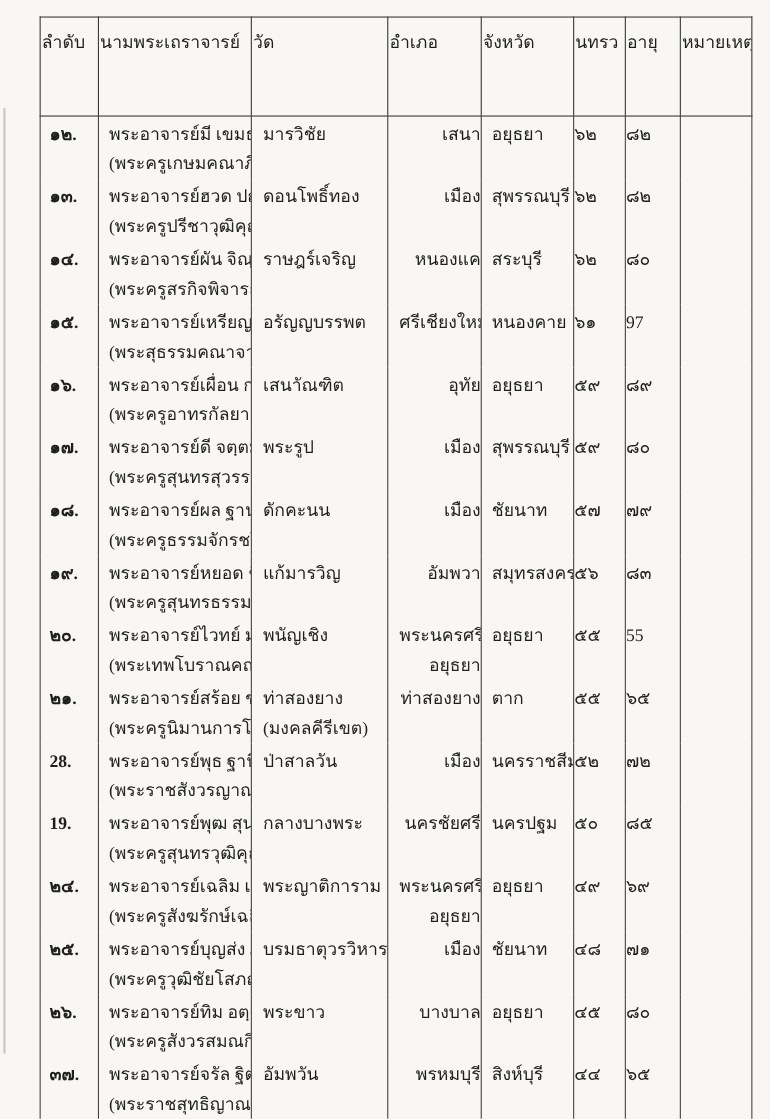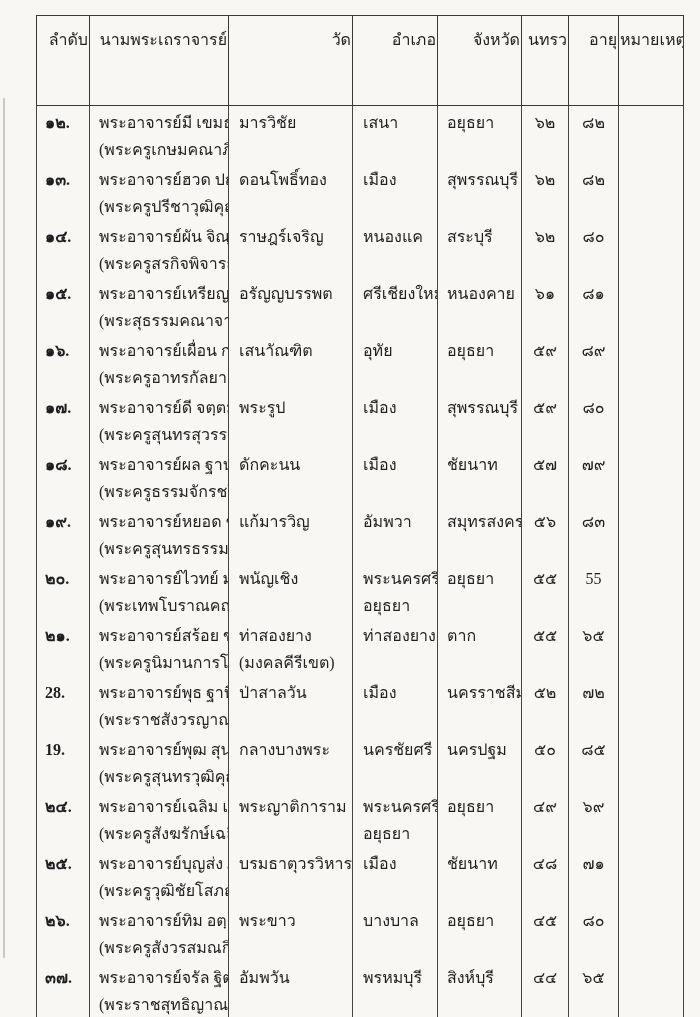--- a/index.html
+++ b/index.html
@@ -14,36 +14,36 @@
   .scan-edge{position:absolute;left:3px;top:98px;width:2px;height:860px;background:rgba(80,78,74,.28);border-radius:1px;}
   table.monk-table{
     position:absolute;left:36px;top:15px;
     width:647px;border-collapse:collapse;table-layout:fixed;
     background:transparent;
   }
   .monk-table th{
     border:1.6px solid #3a3a38;
     font-weight:normal;font-size:16px;line-height:20px;
     height:75px;vertical-align:top;padding:14px 1px 0 1px;
-    text-align:right;white-space:nowrap;overflow:hidden;
+    text-align:left;white-space:nowrap;overflow:hidden;
   }
   .monk-table tbody td{
     border-left:1.4px solid #45443f;
     border-right:1.4px solid #45443f;
     vertical-align:top;padding:0;
     font-size:16px;
   }
   .monk-table tr.entry{height:56px;}
   .monk-table tbody tr.entry:last-child td{border-bottom:2px solid #323230;}
   .monk-table td.c-no{padding:3px 0 0 8px;font-weight:bold;}
   .monk-table td.c-name{padding:3px 0 0 9px;}
   .monk-table td.c-temple{padding:3px 0 0 10px;}
-  .monk-table td.c-district{padding:3px 0 0 10px;}
+  .monk-table td.c-district{padding:3px 0 0 10px;text-align:right;}
   .monk-table td.c-province{padding:3px 0 0 9px;}
-  .monk-table td.c-pansa,.monk-table td.c-age{padding:3px 0 0 0;text-align:center;}
+  .monk-table td.c-pansa,.monk-table td.c-age{padding:3px 0 0 0;}
   .monk-table td.c-note{padding:3px 0 0 6px;}
   .l1,.l2{display:block;line-height:27px;white-space:nowrap;overflow:hidden;}
   .l2{color:#242424;}
 </style>
 </head>
 <body>
 
 <div class="page">
   <div class="scan-edge"></div>
 
@@ -177,21 +177,21 @@
         <span class="l1">ศรีเชียงใหม่</span>
         <span class="l2"></span>
       </td>
       <td class="c-province">
             <span class="l1">หนองคาย</span>
           </td>
       <td class="c-pansa">
             <span class="l1">๖๑</span>
           </td>
       <td class="c-age">
-            <span class="l1">๘๑</span>
+            <span class="l1">97</span>
           </td>
       <td class="c-note">
             <span class="l1"></span>
           </td>
     </tr>
 
     <tr class="entry">
       <td class="c-no">
             <span class="l1">๑๖.</span>
           </td>

